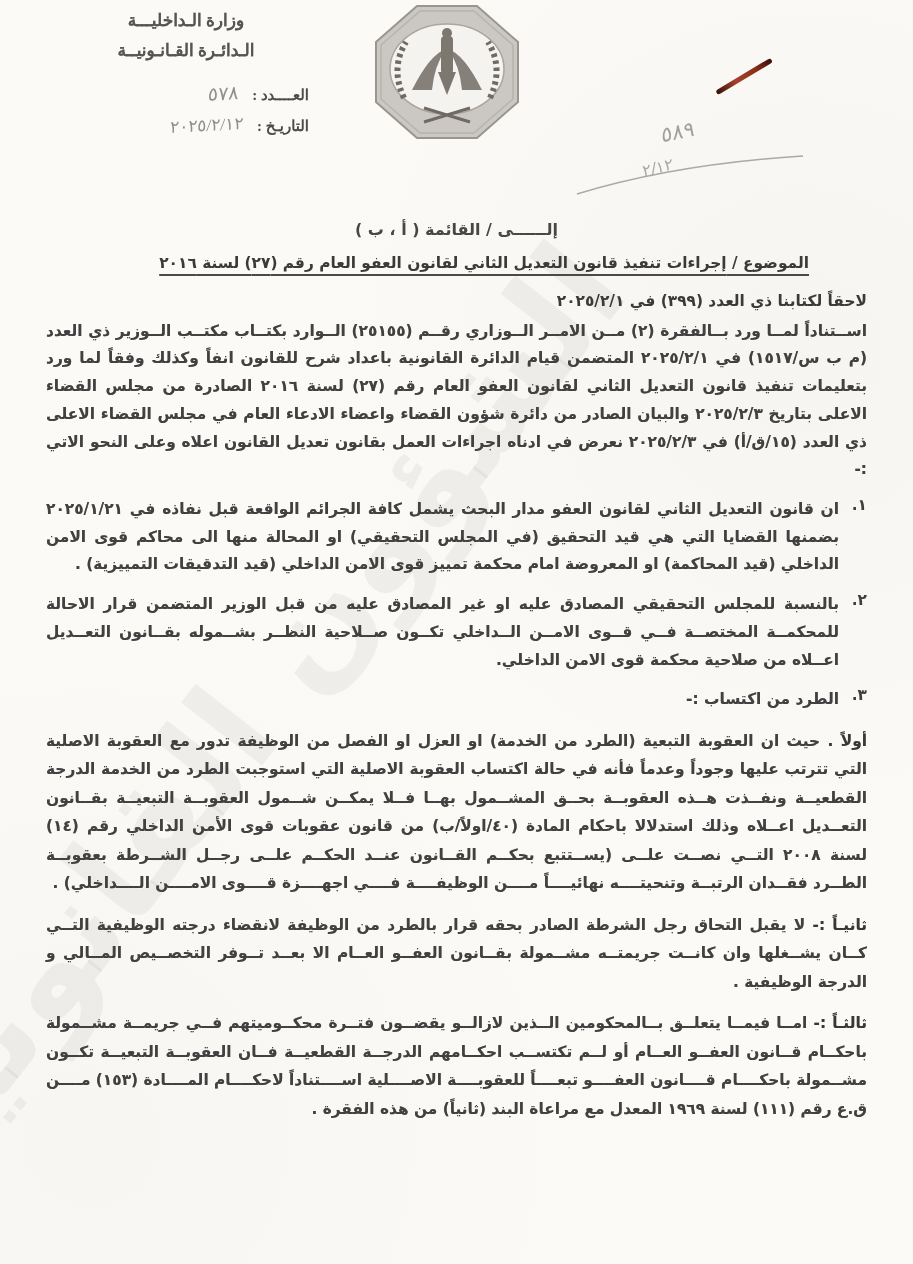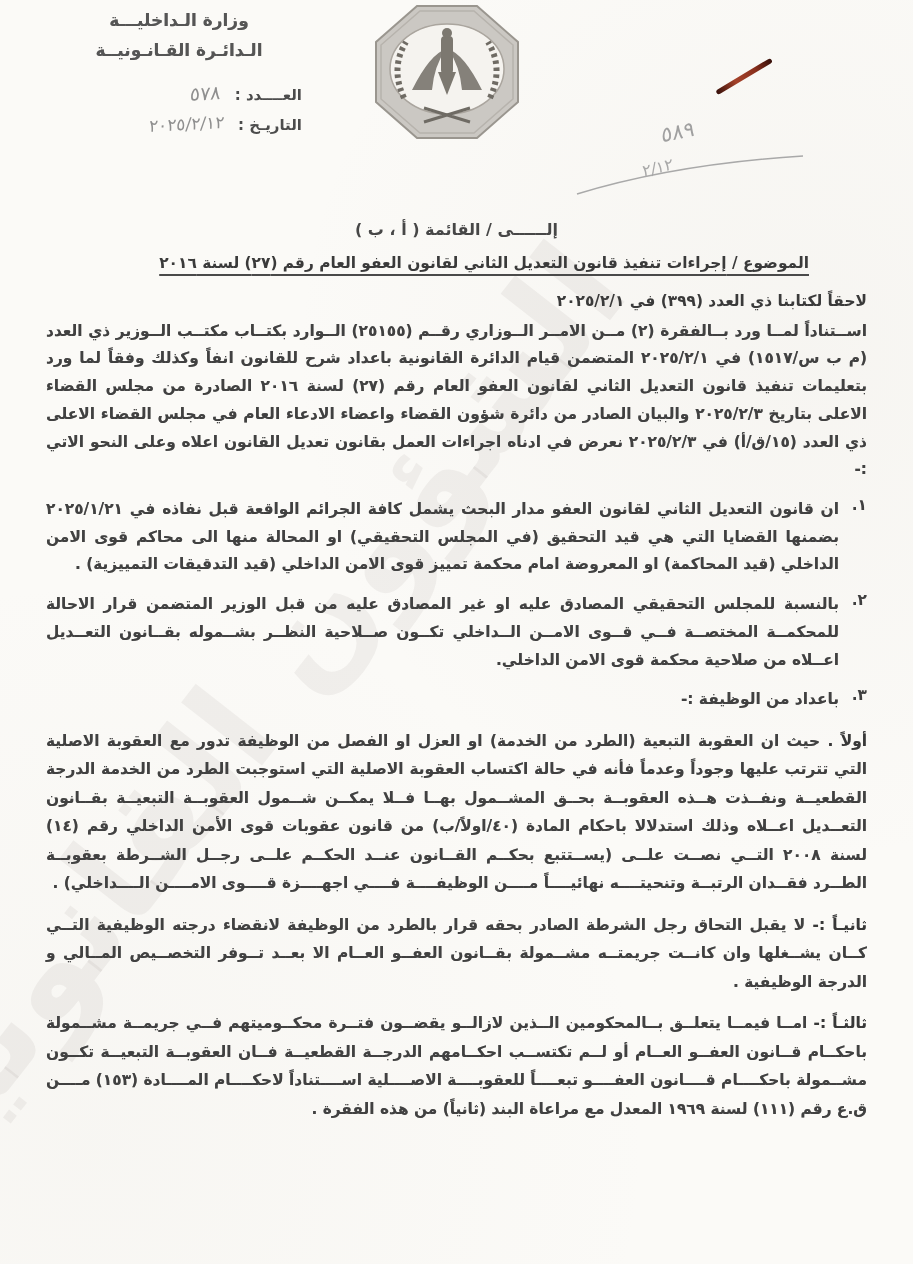--- a/index.html
+++ b/index.html
@@ -10,21 +10,21 @@
     background:
       radial-gradient(circle at 88% 28%, rgba(205,200,190,0.10), transparent 42%),
       radial-gradient(circle at 10% 90%, rgba(205,200,190,0.08), transparent 40%),
       #fbfaf7;
     overflow:hidden;
     direction:rtl;
     font-family:"DejaVu Sans", sans-serif;
     color:#3d3d3d;
   }
   
-  .hdr-left{position:absolute;top:6px;left:50px;width:258px;}
+  .hdr-left{position:absolute;top:6px;left:57px;width:258px;font-family:Liberation Serif, serif;}
   .ministry-line{
     text-align:center;font-weight:bold;font-size:17px;color:#555;
     letter-spacing:1px;line-height:1.75;text-shadow:0 0 .6px rgba(80,80,80,.5);
   }
   .meta-row{display:flex;align-items:baseline;gap:14px;margin-top:10px;padding-right:6px;justify-content:flex-start;}
   .meta-row.first{margin-top:16px;}
   .meta-lbl{font-weight:bold;font-size:15px;color:#4c4c4c;letter-spacing:.5px;white-space:nowrap;}
   .hand{
     color:#8f8f8f;font-size:19px;font-weight:normal;letter-spacing:3px;
     transform:rotate(-4deg) skewX(-8deg);display:inline-block;white-space:nowrap;
@@ -134,21 +134,21 @@
       <div class="item">
         <span class="item-num">١.</span>
         <span class="item-text">ان قانون التعديل الثاني لقانون العفو مدار البحث يشمل كافة الجرائم الواقعة قبل نفاذه في ٢٠٢٥/١/٢١ بضمنها القضايا التي هي قيد التحقيق (في المجلس التحقيقي) او المحالة منها الى محاكم قوى الامن الداخلي (قيد المحاكمة) او المعروضة امام محكمة تمييز قوى الامن الداخلي (قيد التدقيقات التمييزية) .</span>
       </div>
       <div class="item">
         <span class="item-num">٢.</span>
         <span class="item-text">بالنسبة للمجلس التحقيقي المصادق عليه او غير المصادق عليه من قبل الوزير المتضمن قرار الاحالة للمحكمــة المختصــة فــي قــوى الامــن الــداخلي تكــون صــلاحية النظــر بشــموله بقــانون التعــديل اعــلاه من صلاحية محكمة قوى الامن الداخلي.</span>
       </div>
       <div class="item">
         <span class="item-num">٣.</span>
-        <span class="item-text">باعداد من الوظيفة :-</span>
+        <span class="item-text">الطرد من اكتساب :-</span>
       </div>
     </div>
 
     <p class="subitem">
       <span class="sub-label">أولاً . </span>
       <span>حيث ان العقوبة التبعية (الطرد من الخدمة) او العزل او الفصل من الوظيفة تدور مع العقوبة الاصلية التي تترتب عليها وجوداً وعدماً فأنه في حالة اكتساب العقوبة الاصلية التي استوجبت الطرد من الخدمة الدرجة القطعيــة ونفــذت هــذه العقوبــة بحــق المشــمول بهــا فــلا يمكــن شــمول العقوبــة التبعيــة بقــانون التعــديل اعــلاه وذلك استدلالا باحكام المادة (٤٠/اولاً/ب) من قانون عقوبات قوى الأمن الداخلي رقم (١٤) لسنة ٢٠٠٨ التــي نصــت علــى (يســتتبع بحكــم القــانون عنــد الحكــم علــى رجــل الشــرطة بعقوبــة الطــرد فقــدان الرتبــة وتنحيتــــه نهائيــــاً مــــن الوظيفــــة فــــي اجهــــزة قــــوى الامــــن الــــداخلي) .</span>
     </p>
     <p class="subitem">
       <span class="sub-label">ثانيـاً :- </span>
       <span>لا يقبل التحاق رجل الشرطة الصادر بحقه قرار بالطرد من الوظيفة لانقضاء درجته الوظيفية التــي كــان يشــغلها وان كانــت جريمتــه مشــمولة بقــانون العفــو العــام الا بعــد تــوفر التخصــيص المــالي و الدرجة الوظيفية .</span>

